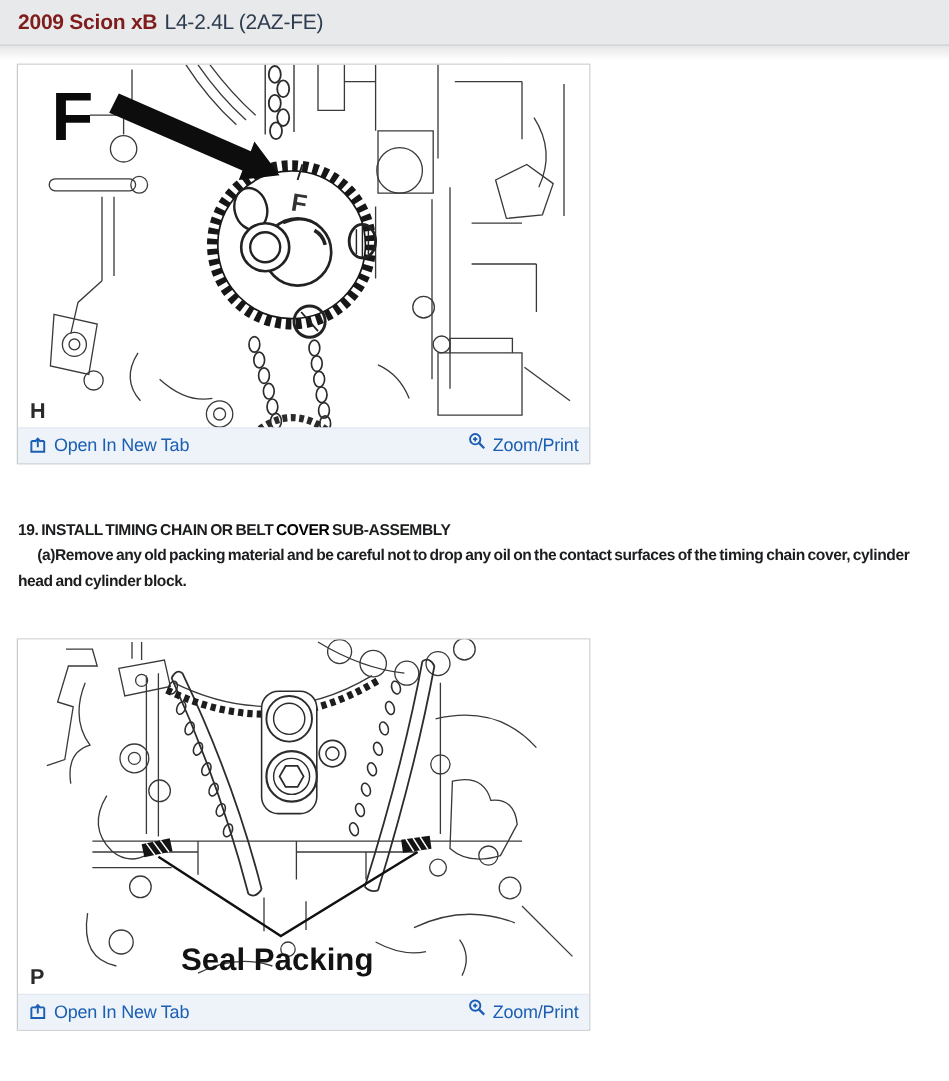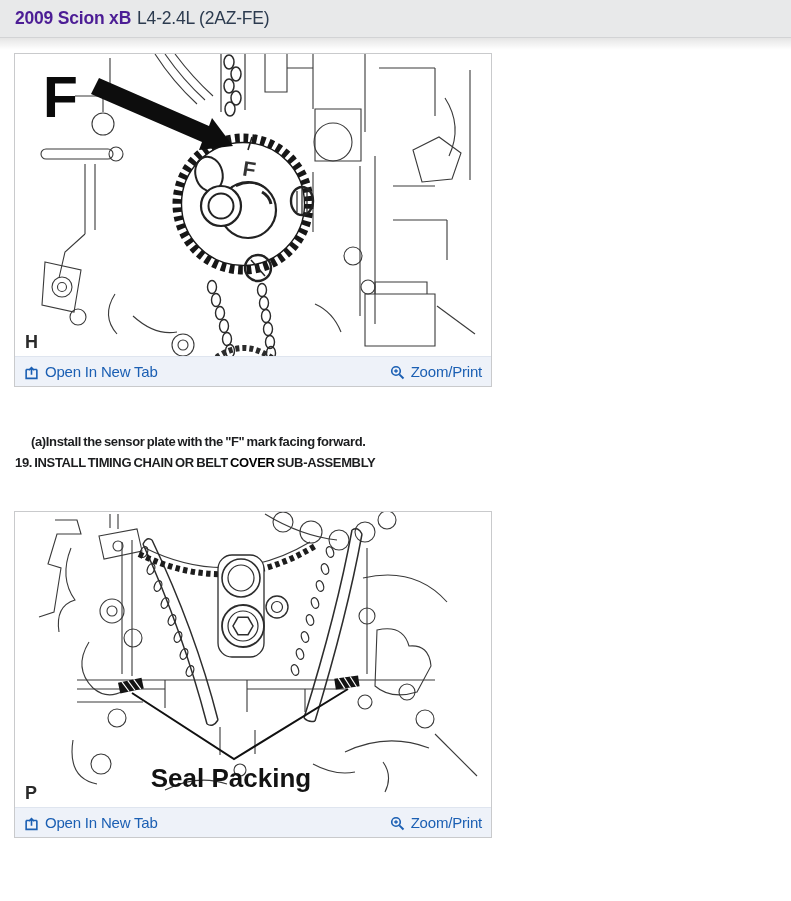--- a/index.html
+++ b/index.html
@@ -3,33 +3,33 @@
 <meta charset="utf-8">
 <style>
   html,body{margin:0;padding:0;background:#fff;}
   body{width:791px;height:901px;font-family:"Liberation Sans",sans-serif;overflow:hidden;position:relative;}
 
   
   .page-header{height:37px;background:#e8e9ea;border-bottom:1px solid #d2d3d5;
     display:flex;align-items:center;padding-left:15px;position:relative;}
   .page-header .shadow{position:absolute;left:0;right:0;top:38px;height:12px;
     background:linear-gradient(to bottom,rgba(0,0,0,.10),rgba(0,0,0,0));pointer-events:none;}
-  .title-bold{font-size:17.5px;font-weight:bold;color:#4c1d95;letter-spacing:-.2px;}
+  .title-bold{font-size:17.5px;font-weight:bold;color:#7f1d1d;letter-spacing:-.2px;}
   .title-rest{font-size:17.5px;font-weight:400;color:#2c3b4f;margin-left:6px;letter-spacing:-.2px;}
 
   
   .panel{width:478px;margin-left:14px;border:1px solid #c9cacc;background:#fff;box-sizing:border-box;}
   .panel-1{margin-top:15px;}
   .panel-2{margin-top:38px;}
   .fig-area{position:relative;background:#fff;}
   .fig-area svg{display:block;}
   .corner-label{position:absolute;left:10px;bottom:5px;font-size:18px;font-weight:bold;color:#2a2a2a;line-height:1;}
   .fig-footer{height:29px;background:#eef2f9;border-top:1px solid #dfe5ef;
     display:flex;align-items:center;justify-content:space-between;padding:0 9px;}
-  .fig-link{display:flex;align-items:flex-end;gap:6px;color:#1b5fb3;font-size:15px;
+  .fig-link{display:flex;align-items:flex-start;gap:6px;color:#1b5fb3;font-size:15px;
     text-decoration:none;cursor:pointer;letter-spacing:-.2px;}
   .fig-link svg{display:block;}
 
   
   .instructions{margin:44px 15px 0 15px;font-size:13px;line-height:21px;font-weight:bold;
     color:#1c1d1f;letter-spacing:-.35px;word-spacing:-1px;}
   .instructions p{margin:0;}
   .sub-step{text-indent:16px;}
   .inline-link{color:#000000;text-decoration:none;cursor:pointer;}
 
@@ -146,22 +146,22 @@
         <circle cx="5.6" cy="5.6" r="4" fill="none" stroke="#1b5fb3" stroke-width="1.5"></circle>
         <path d="M5.6,3.9 V7.3 M3.9,5.6 H7.3" stroke="#1b5fb3" stroke-width="1.3"></path>
         <path d="M8.7,8.7 L12.6,12.6" stroke="#1b5fb3" stroke-width="1.8"></path>
       </svg>
       <span>Zoom/Print</span>
     </a>
   </div>
 </div>
 
 <div class="instructions">
-  <p class="sub-step">(a)Install the sensor plate with the "F" mark facing forward.</p>
   <p class="step"><span>19. INSTALL TIMING CHAIN OR BELT </span><a class="inline-link">COVER</a><span> SUB-ASSEMBLY</span></p>
+  <p class="sub-step">(a)Remove any old packing material and be careful not to drop any oil on the contact surfaces of the timing chain cover, cylinder head and cylinder block.</p>
 </div>
 
 <div class="panel panel-2">
   <div class="fig-area">
     <svg class="draw" width="476" height="295" viewBox="0 0 476 295">
 
       <g stroke="#3a3a3a" stroke-width="1.1" fill="none">
         <path d="M130,36 Q215,78 295,30"></path>
         <path d="M250,2 q36,22 72,26"></path>
         <circle cx="268" cy="10" r="10"></circle>

